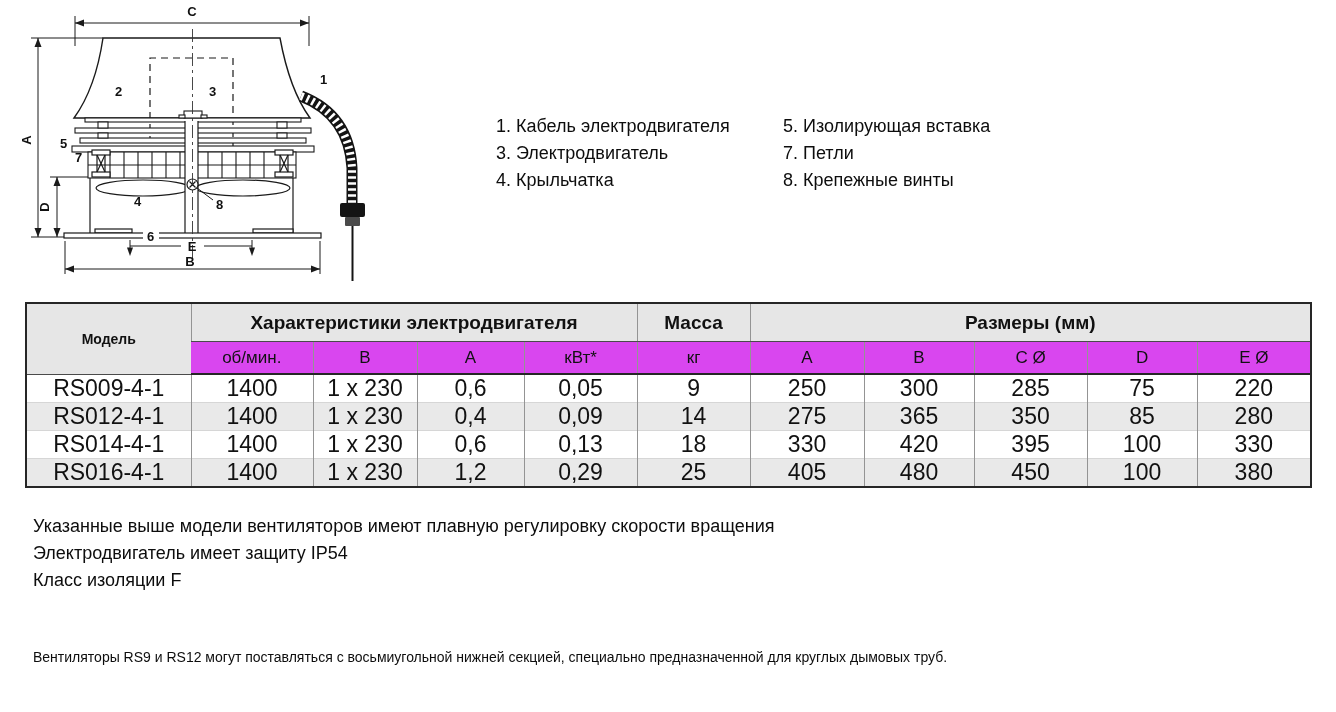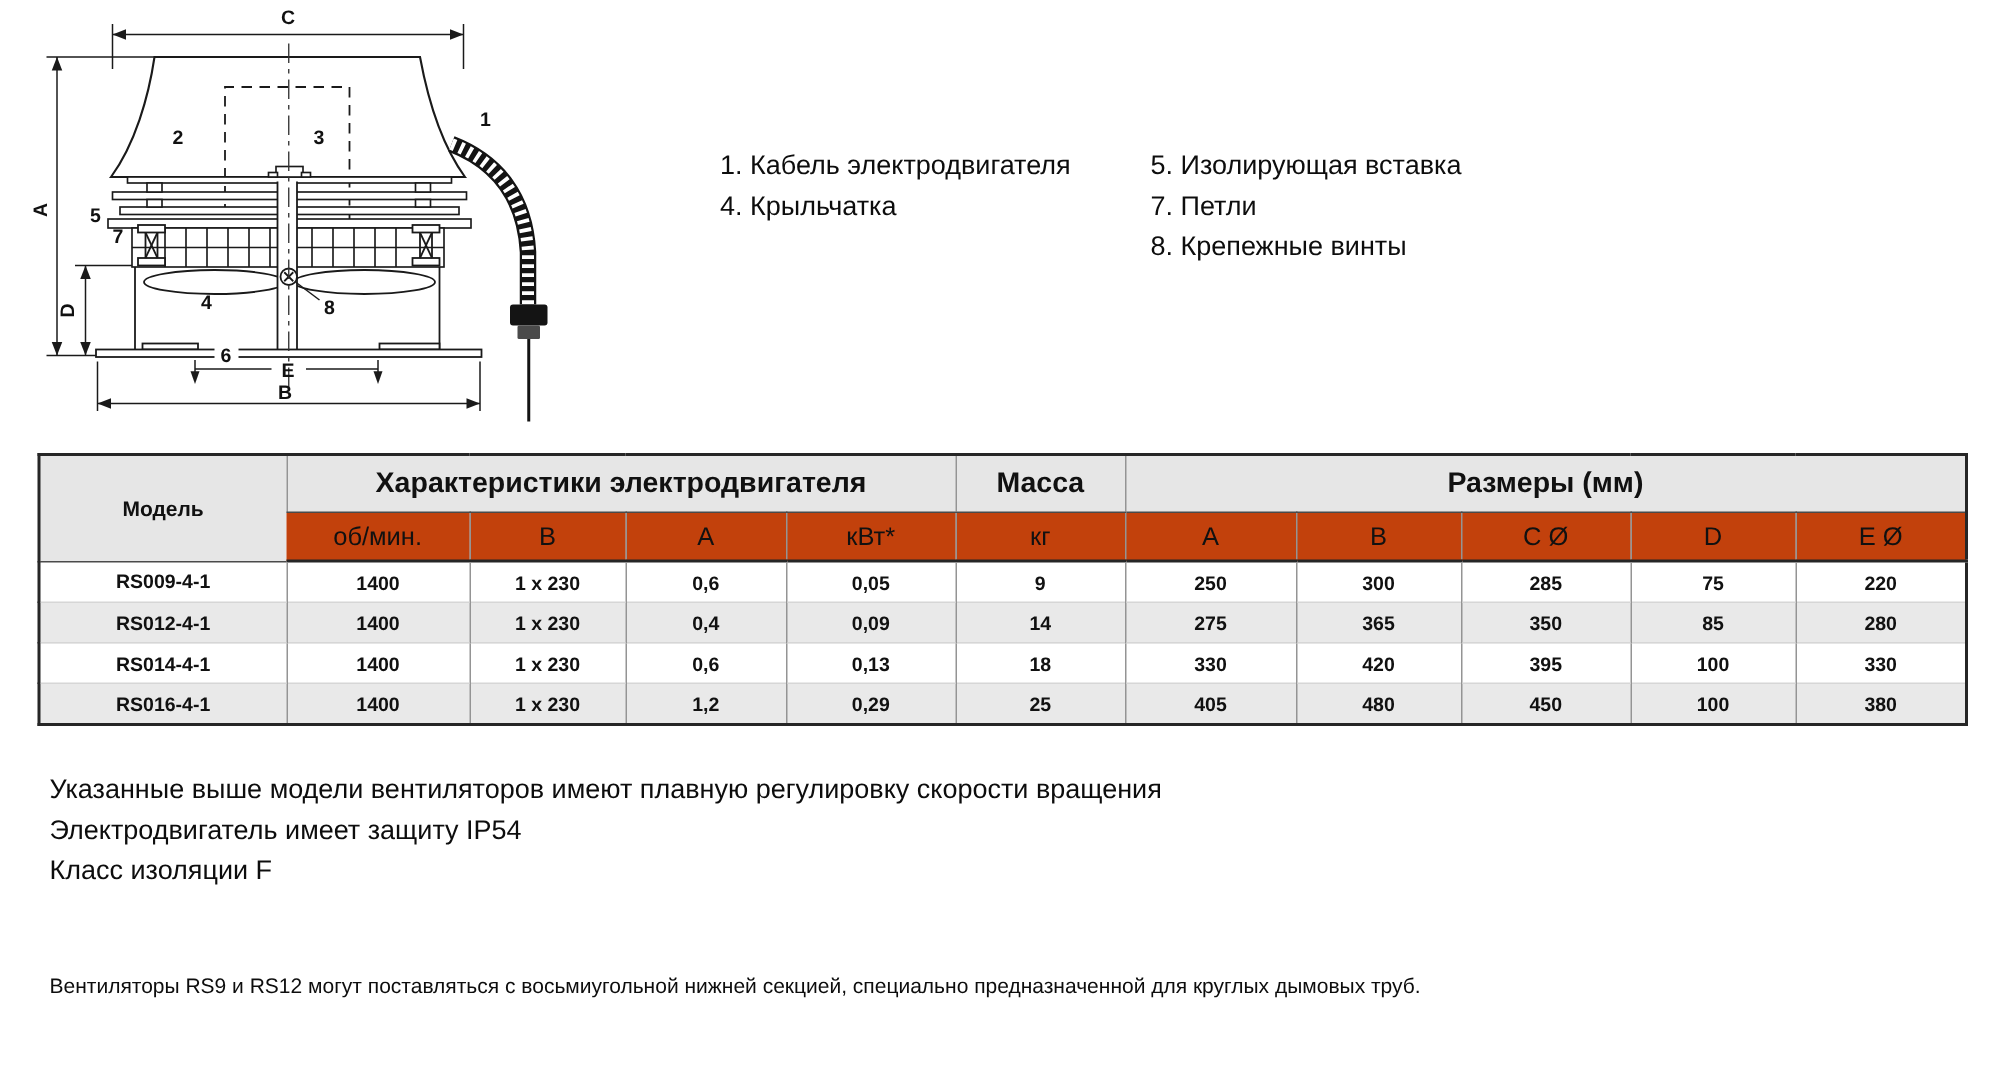--- a/index.html
+++ b/index.html
@@ -5,39 +5,39 @@
 <style>
   html,body{margin:0;padding:0;}
   body{
     width:1336px;height:712px;position:relative;background:#ffffff;
     font-family:"Liberation Sans", sans-serif;color:#111;overflow:hidden;
   }
   
   .diagram{position:absolute;left:0;top:0;width:435px;height:292px;}
   .diagram text{font-family:"Liberation Sans",sans-serif;font-weight:bold;fill:#111;}
   
-  .legend-col{position:absolute;top:97px;list-style:none;margin:0;padding:0;
+  .legend-col{position:absolute;top:97px;list-style:none;margin:16px;padding:0;
     font-size:18px;line-height:27px;color:#0d0d0d;}
   .legend-col.c1{left:480px;}
   .legend-col.c2{left:767px;}
   
   table.spec{
     position:absolute;left:25px;top:302px;width:1285px;
     border-collapse:collapse;table-layout:fixed;
     border:2px solid #262626;
   }
   table.spec th, table.spec td{
     text-align:center;vertical-align:middle;padding:0;
     border-left:1px solid #949494;
   }
   table.spec th:first-child, table.spec td:first-child{border-left:none;}
   tr.grp th{background:#e6e6e6;font-weight:bold;font-size:19px;height:37px;border-bottom:1px solid #4a4a4a;}
   tr.grp th.model-h{font-size:14px;}
-  tr.sub th{background:#c2410c;font-weight:normal;font-size:17px;height:31px;border-bottom:2px solid #262626;}
-  table.spec tbody td{font-size:13px;height:26px;border-top:1px solid #d6d6d6;font-weight:bold;}
+  tr.sub th{background:#d946ef;font-weight:normal;font-size:17px;height:31px;border-bottom:2px solid #262626;}
+  table.spec tbody td{font-size:23px;height:26px;border-top:1px solid #d6d6d6;}
   table.spec tbody tr:first-child td{border-top:none;}
   table.spec tbody tr:nth-child(even) td{background:#e9e9e9;}
   
   .notes{position:absolute;left:33px;top:513px;font-size:18px;line-height:27px;color:#0d0d0d;}
   .footer-par{position:absolute;left:33px;top:644px;width:1060px;
     font-size:14px;line-height:27px;color:#0d0d0d;}
 </style>
 </head>
 <body>
 
@@ -177,20 +177,21 @@
   <text x="209" y="96" font-size="13">3</text>
   <text x="134" y="206" font-size="13">4</text>
   <text x="60" y="148" font-size="13">5</text>
   <text x="147" y="241" font-size="13">6</text>
   <text x="75" y="162" font-size="13">7</text>
   <text x="216" y="209" font-size="13">8</text>
 </svg>
 
 <ul class="legend-col c1">
   <li>1. Кабель электродвигателя</li>
+  <li>3. Электродвигатель</li>
   <li>4. Крыльчатка</li>
 </ul>
 <ul class="legend-col c2">
   <li>5. Изолирующая вставка</li>
   <li>7. Петли</li>
   <li>8. Крепежные винты</li>
 </ul>
 
 <table class="spec">
   <colgroup>

